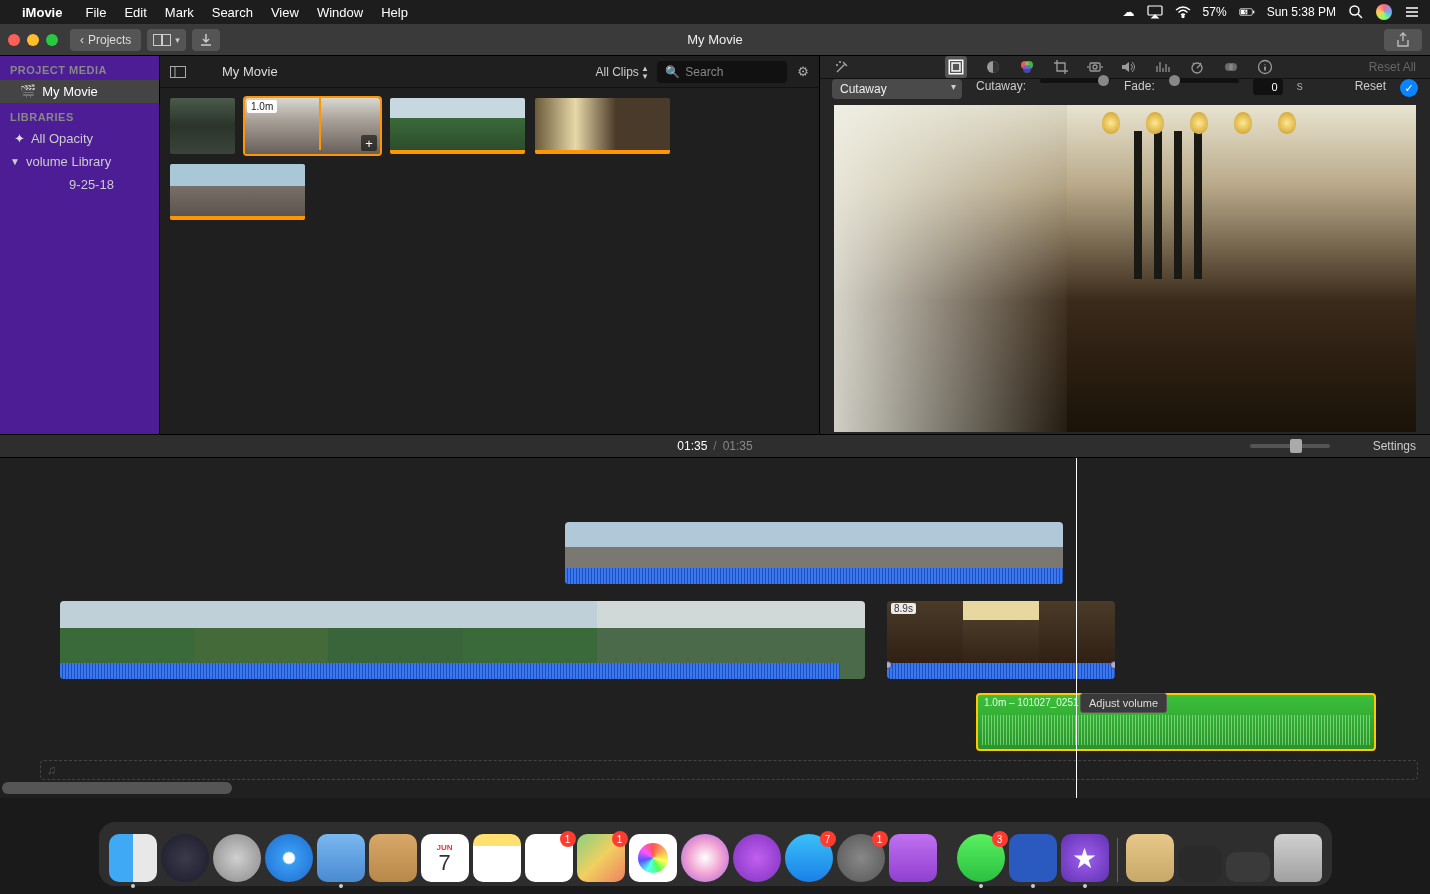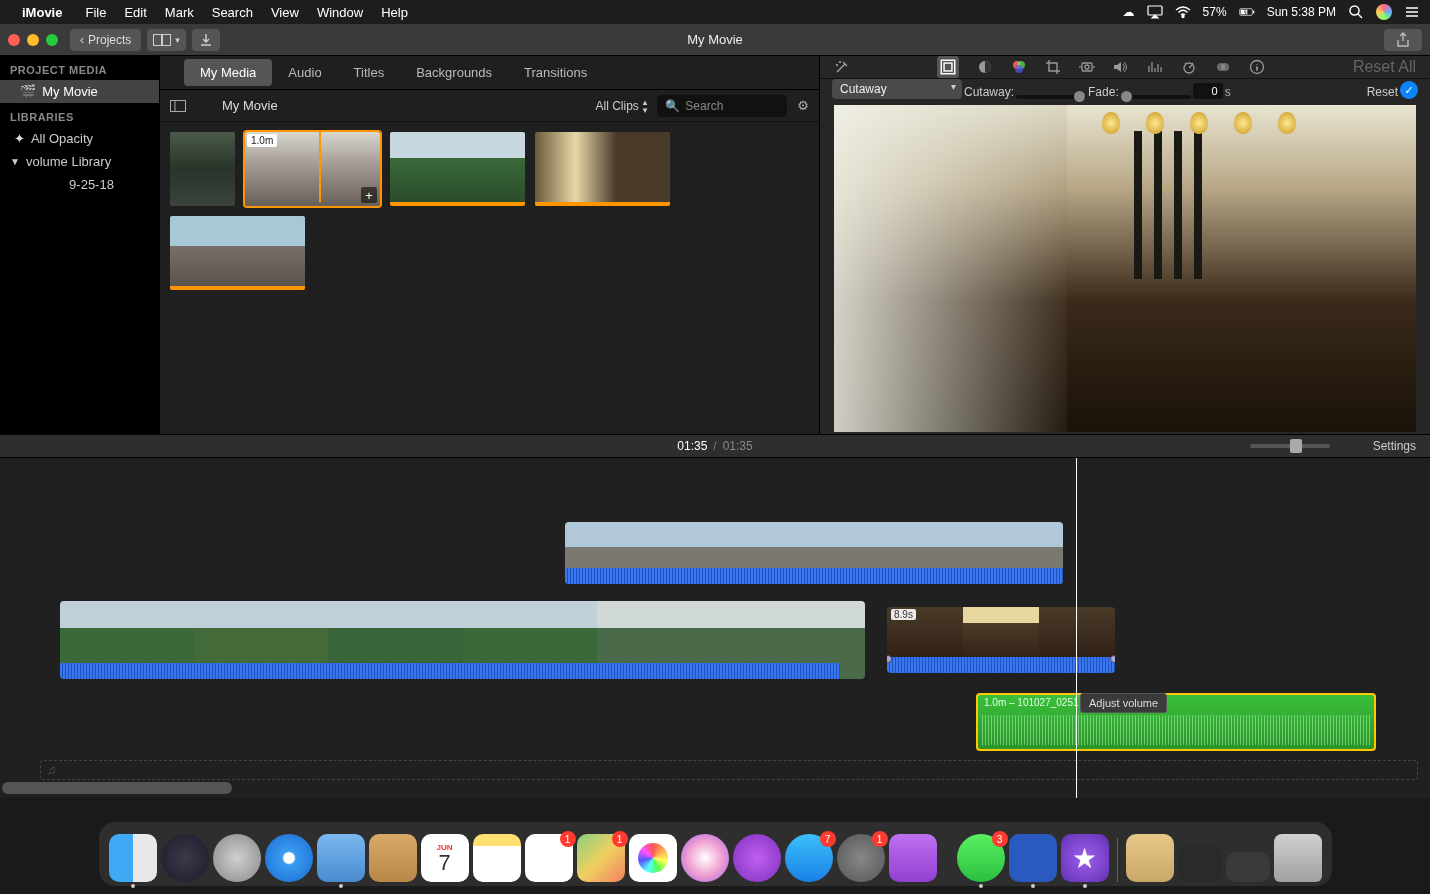--- a/index.html
+++ b/index.html
@@ -17,51 +17,51 @@
 .titlebar { height: 32px; background: #3a3a3a; display: flex; align-items: center; padding: 0 8px; border-bottom: 1px solid #000; }
 .traffic { display: flex; gap: 7px; margin-right: 12px; }
 .traffic span { width: 12px; height: 12px; border-radius: 50%; display: block; }
 .tred { background: #ff5f57; } .tyel { background: #ffbd2e; } .tgrn { background: #28c940; }
 .tb-btn { background: #555; border-radius: 4px; height: 22px; padding: 0 10px; display: flex; align-items: center; color: #ddd; font-size: 12px; margin-right: 6px; gap: 4px; }
 .tb-title { position: absolute; left: 50%; transform: translateX(-50%); color: #eee; font-size: 13px; font-weight: 500; }
 .tb-share { margin-left: auto; background: #555; border-radius: 4px; width: 38px; height: 22px; display: flex; align-items: center; justify-content: center; }
 
 
 .main { display: flex; height: 378px; }
-.left-col { width: 160px; background: #000000; border-right: 1px solid #000; }
+.left-col { width: 160px; background: #4c1d95; border-right: 1px solid #000; }
 .left-col .section { color: #888; font-size: 11px; letter-spacing: 0.5px; padding: 8px 10px 4px; font-weight: 600; }
 .left-col .item { padding: 4px 10px 4px 20px; color: #ccc; font-size: 13px; display: flex; align-items: center; gap: 6px; }
 .left-col .item.sel { background: #444; color: #fff; }
 .left-col .sub { padding-left: 34px; justify-content: center; }
 
 .browser { flex: 1; background: #1f1f1f; border-right: 1px solid #000; display: flex; flex-direction: column; }
 .tabs-row { height: 34px; display: flex; align-items: center; border-bottom: 1px solid #000; }
 .tabs { display: flex; margin-left: 24px; }
 .tab { padding: 6px 16px; color: #bbb; font-size: 13px; border-radius: 4px; }
 .tab.active { background: #555; color: #fff; }
 .browser-toolbar { height: 32px; display: flex; align-items: center; padding: 0 10px; gap: 10px; border-bottom: 1px solid #111; }
 .browser-toolbar .label { color: #ddd; font-size: 13px; margin-left: 26px; }
 .browser-toolbar .clips-dd { margin-left: auto; color: #ccc; font-size: 12px; display: flex; align-items: center; gap: 4px; }
 .browser-toolbar .search { background: #111; border-radius: 4px; height: 22px; width: 130px; padding: 0 8px; color: #888; font-size: 12px; display: flex; align-items: center; gap: 5px; }
 .browser-toolbar .gear { color: #aaa; }
 
 .clips-grid { padding: 10px; display: flex; flex-wrap: wrap; gap: 10px; align-content: flex-start; }
-.clip { width: 135px; height: 74px; border-radius: 2px; position: relative; overflow: hidden; }
+.clip { width: 135px; height: 56px; border-radius: 2px; position: relative; overflow: hidden; }
 .clip.sel { outline: 2px solid #ff9500; }
 .clip .badge { position: absolute; top: 2px; left: 2px; background: rgba(255,255,255,0.95); color: #222; font-size: 10px; padding: 1px 4px; border-radius: 2px; }
 .clip .plus { position: absolute; bottom: 3px; right: 3px; background: rgba(0,0,0,0.55); color: #fff; width: 16px; height: 16px; display: flex; align-items: center; justify-content: center; border-radius: 2px; font-size: 13px; }
 .clip .obar { position: absolute; left: 0; right: 0; bottom: 0; height: 4px; background: #ff9500; }
 
 
 .viewer { width: 610px; background: #262626; display: flex; flex-direction: column; }
 .adj-toolbar { height: 30px; display: flex; align-items: center; padding: 0 14px; gap: 18px; color: #999; border-bottom: 1px solid #111; }
 .adj-toolbar .spacer { flex: 1; }
 .adj-toolbar .ic.active { color: #fff; background: #555; border-radius: 3px; padding: 2px; }
-.adj-toolbar .reset-all { font-size: 16px; color: #666; }
-.overlay-row { height: 30px; display: flex; align-items: flex-end; padding: 0 12px; gap: 2px; font-size: 12px; }
+.adj-toolbar .reset-all { font-size: 12px; color: #666; }
+.overlay-row { height: 30px; display: flex; align-items: flex-start; padding: 0 12px; gap: 14px; font-size: 12px; }
 .overlay-row select { background: #4a4a4a; color: #eee; border: none; border-radius: 4px; padding: 3px 22px 3px 8px; font-size: 12px; appearance: none; width: 130px; }
 .overlay-row .sel-wrap { position: relative; }
 .overlay-row .sel-wrap::after { content: '▾'; position: absolute; right: 6px; top: 2px; color: #ccc; font-size: 10px; pointer-events: none; }
 .overlay-row .lbl { color: #ccc; }
 .overlay-row .slider { width: 70px; height: 4px; background: #111; border-radius: 2px; position: relative; }
 .overlay-row .slider .knob { width: 11px; height: 11px; background: #888; border-radius: 50%; position: absolute; top: -4px; }
 .overlay-row .numbox { background: #111; color: #fff; width: 30px; text-align: right; padding: 2px 5px; border-radius: 3px; font-size: 11px; }
 .overlay-row .reset { color: #ccc; font-size: 12px; margin-left: auto; }
 .overlay-row .check { width: 18px; height: 18px; background: #0a84ff; border-radius: 50%; display: flex; align-items: center; justify-content: center; color: #fff; font-size: 11px; }
 
@@ -208,29 +208,20 @@
     <div class="item" style="padding-left:10px;">
       <span style="font-size:10px;">▼</span>
       <span>volume Library</span>
     </div>
     <div class="item sub">
       <span>9-25-18</span>
     </div>
   </div>
 
   <div class="browser">
-    <div class="tabs-row">
-      <div class="tabs">
-        <div class="tab active">My Media</div>
-        <div class="tab">Audio</div>
-        <div class="tab">Titles</div>
-        <div class="tab">Backgrounds</div>
-        <div class="tab">Transitions</div>
-      </div>
-    </div>
     <div class="browser-toolbar">
       <span style="color:#aaa;">
           <svg viewBox="0 0 16 12" width="16" height="12" fill="none" stroke="#aaa">
             <rect x="0.5" y="0.5" width="15" height="11"></rect>
             <path d="M5 0.5 V11.5"></path>
           </svg>
         </span>
       <span class="label">My Movie</span>
       <span class="clips-dd">
         <span>All Clips</span>
@@ -426,21 +417,21 @@
       <div class="frames">
         <div class="fr" style="background:linear-gradient(#c0d0d8 35%,#3a6a3a 35%);"></div>
         <div class="fr" style="background:linear-gradient(#c0d0d8 35%,#446a3a 35%);"></div>
         <div class="fr" style="background:linear-gradient(#c0d0d8 35%,#3a643a 35%);"></div>
         <div class="fr" style="background:linear-gradient(#c0d0d8 35%,#3a6a3a 35%);"></div>
         <div class="fr" style="background:linear-gradient(#d0d8d8 35%,#4a6a4a 35%);"></div>
         <div class="fr" style="background:linear-gradient(#d0d8d8 35%,#4a6a4a 35%);"></div>
       </div>
       <div class="audio wave" style="width:780px;"></div>
     </div>
-    <div class="clip-tl" style="margin-left:22px;width:228px;height:66px;">
+    <div class="clip-tl" style="margin-left:22px;width:228px;height:78px;">
       <span class="dur">8.9s</span>
       <div class="frames">
         <div class="fr" style="background:linear-gradient(#4a3a28,#2a1a10);"></div>
         <div class="fr" style="background:linear-gradient(#e8d8a0 25%,#4a3a28 25%,#2a1a10);"></div>
         <div class="fr" style="background:linear-gradient(#4a3a28,#2a1a10);"></div>
       </div>
       <div class="audio wave"></div>
       <span style="position:absolute;left:-3px;bottom:10px;width:8px;height:8px;background:#aad;border-radius:50%;border:1px solid #446;"></span>
       <span style="position:absolute;right:-3px;bottom:10px;width:8px;height:8px;background:#aad;border-radius:50%;border:1px solid #446;"></span>
     </div>

